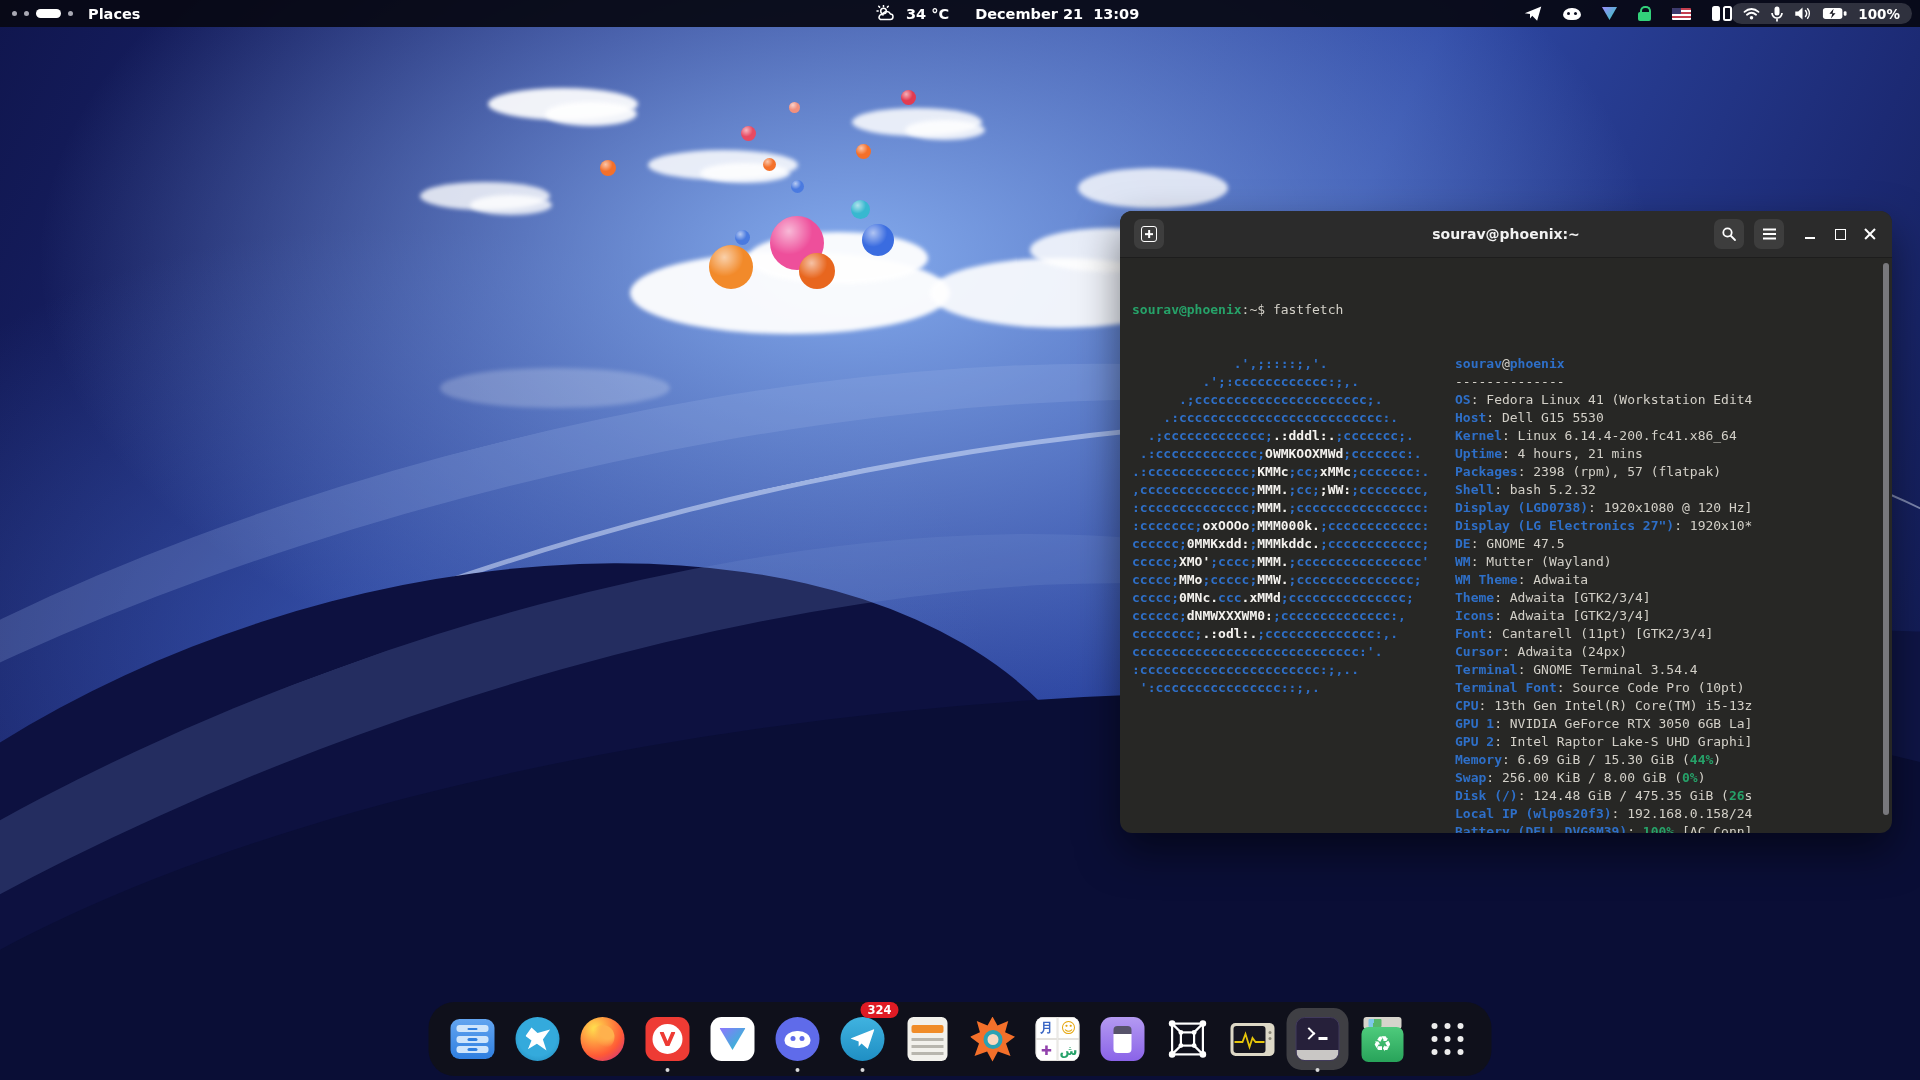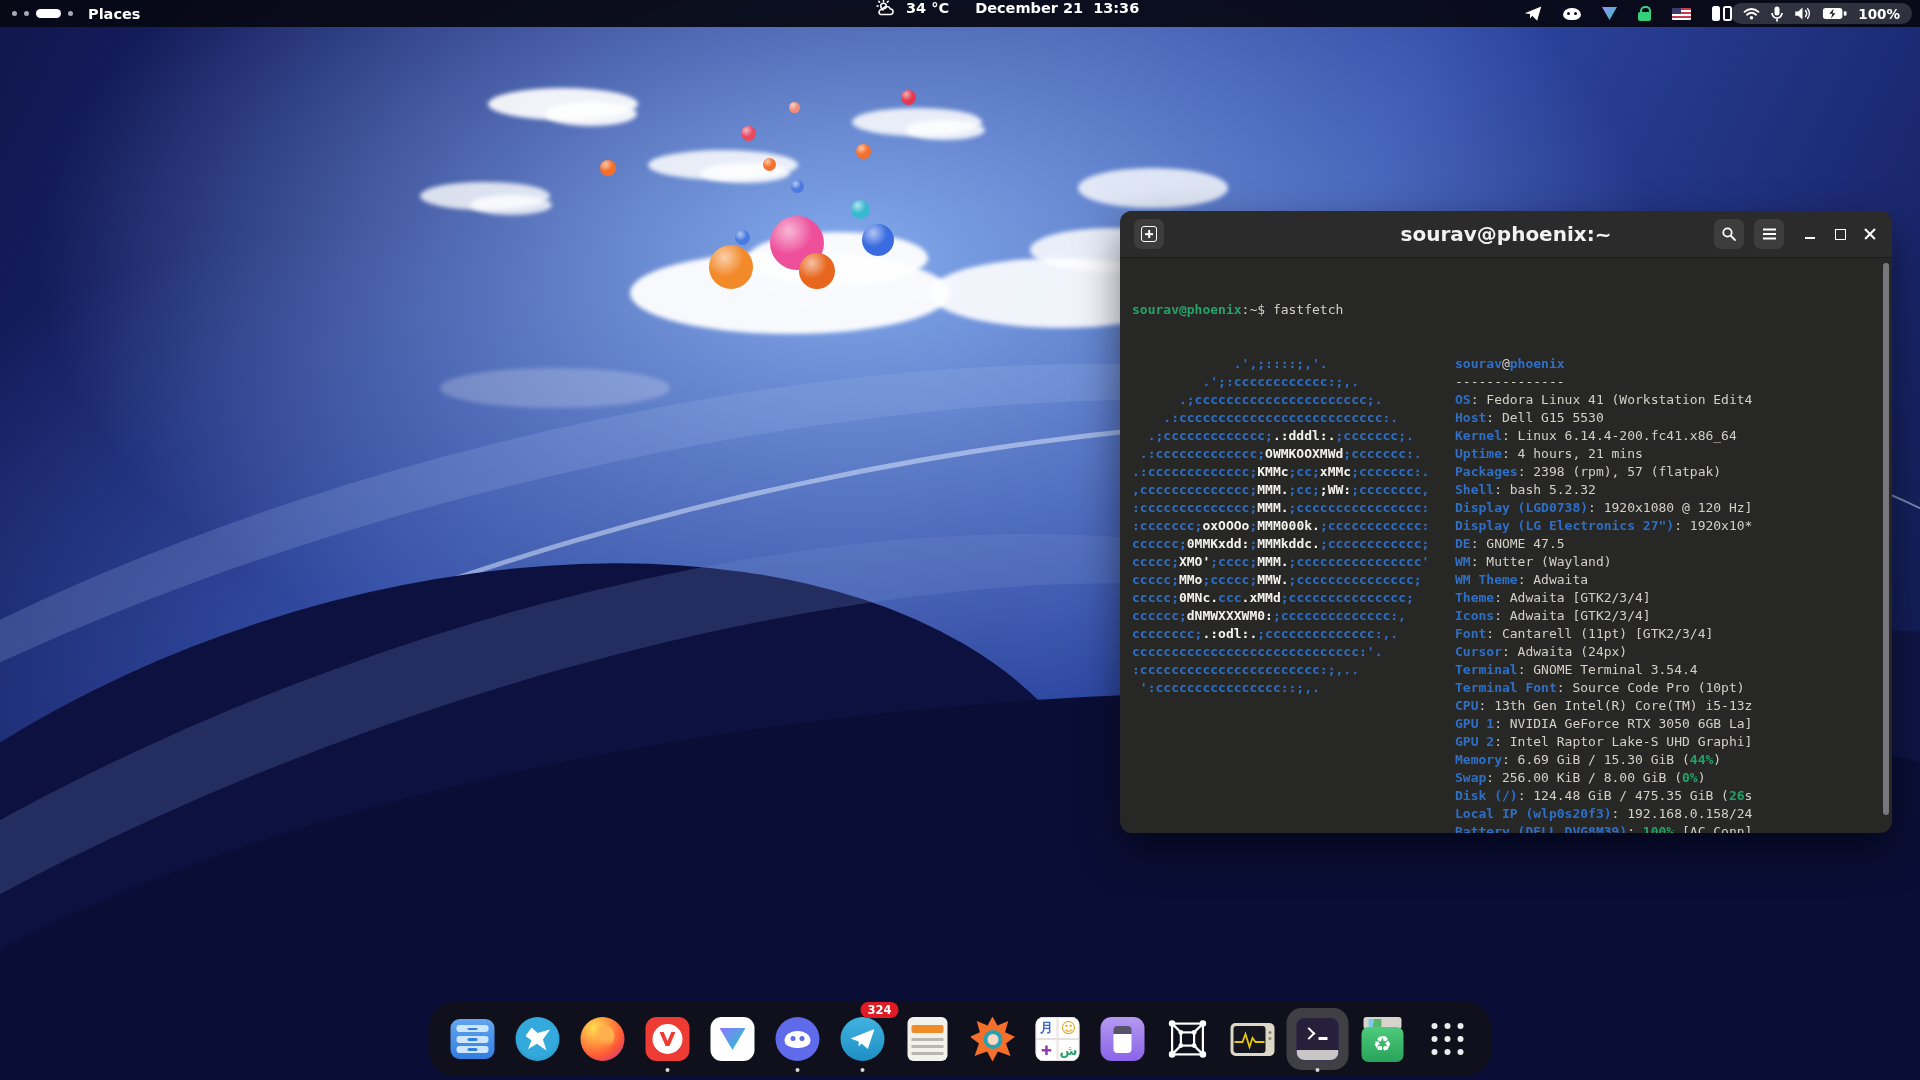--- a/index.html
+++ b/index.html
@@ -20,21 +20,21 @@
   .ribbon{position:absolute;border-radius:50%;}
 
   
   .topbar{position:absolute;left:0;top:0;width:1920px;height:27px;background:rgba(7,8,20,.94);
     color:#fff;z-index:50;}
   .workspaces{position:absolute;left:12px;top:0;height:27px;display:flex;align-items:center;gap:7px;}
   .ws-dot{width:5px;height:5px;border-radius:50%;background:#a9a9b4;display:block;}
   .ws-pill{width:25px;height:9px;border-radius:5px;background:#fff;display:block;}
   .places{position:absolute;left:88px;top:0;height:27px;display:flex;align-items:center;
     font-size:14.5px;font-weight:700;}
-  .clock{position:absolute;left:876px;top:0;height:27px;display:flex;align-items:flex-start;gap:10px;
+  .clock{position:absolute;left:876px;top:0;height:27px;display:flex;align-items:center;gap:10px;
     font-size:14.5px;font-weight:700;}
   .clock .gap{width:6px;}
   .tray{position:absolute;right:188px;top:0;height:27px;display:flex;align-items:center;gap:21px;}
   .tray-disc{width:18px;height:12px;background:#fff;border-radius:50% 50% 45% 45%/60% 60% 45% 45%;position:relative;}
   .tray-disc::after{content:"";position:absolute;left:4px;top:4px;width:3px;height:3px;border-radius:50%;
     background:#0a0c1e;box-shadow:7px 0 0 #0a0c1e;}
   .tray-proton{width:15px;height:13px;background:linear-gradient(135deg,#9b8cff,#2ec8b4);
     clip-path:polygon(0 0,100% 0,50% 100%);position:relative;}
   .tray-lock{position:relative;width:13px;height:15px;}
   .tray-lock::before{content:"";position:absolute;left:2px;top:0;width:7px;height:8px;border:2px solid #33d17a;
@@ -48,21 +48,21 @@
   .tray-tiling i:last-child{background:none;border:2px solid #fff;width:5px;height:11px;}
   .syspill{position:absolute;right:8px;top:3px;height:21px;border-radius:12px;background:rgba(255,255,255,.16);
     display:flex;align-items:center;gap:11px;padding:0 12px;}
   .syspill .pct{font-size:13.5px;font-weight:700;}
 
   
   .window{position:absolute;left:1120px;top:211px;width:772px;height:622px;border-radius:12px;
     background:#272725;box-shadow:0 18px 42px rgba(0,0,0,.5);z-index:30;overflow:hidden;}
   .headerbar{position:relative;height:46px;background:#2b2b2b;border-bottom:1px solid #1d1d1d;
     display:flex;align-items:center;}
-  .hb-title{position:absolute;left:0;right:0;text-align:center;color:#f2f2f2;font-size:20px;font-weight:700;}
+  .hb-title{position:absolute;left:0;right:0;text-align:center;color:#f2f2f2;font-size:14px;font-weight:700;}
   .hb-btn{position:absolute;top:8px;width:30px;height:30px;border-radius:7px;background:#3d3d3d;
     display:grid;place-items:center;}
   .plusbox{width:14px;height:14px;border:1.7px solid #fff;border-radius:3px;position:relative;display:block;}
   .plusbox::before,.plusbox::after{content:"";position:absolute;left:50%;top:50%;background:#fff;}
   .plusbox::before{width:8px;height:1.7px;transform:translate(-50%,-50%);}
   .plusbox::after{width:1.7px;height:8px;transform:translate(-50%,-50%);}
   .hb-plain{position:absolute;top:13px;width:20px;height:20px;display:grid;place-items:center;}
   .glyph-min{width:10px;height:2px;background:#fff;display:block;margin-top:8px;}
   .glyph-max{width:9px;height:9px;border:1.6px solid #fff;display:block;}
   .glyph-close{position:relative;width:12px;height:12px;display:block;}
@@ -231,21 +231,21 @@
           <line x1="7.5" y1="0.6" x2="7.5" y2="1.8"></line>
             <line x1="2.2" y1="6" x2="1" y2="6"></line>
           <line x1="3.6" y1="2.1" x2="2.7" y2="1.2"></line>
             <line x1="11.4" y1="2.1" x2="12.3" y2="1.2"></line>
           <path d="M4.5 14.5 h9.5 a2.8 2.8 0 0 0 .4 -5.6 a4 4 0 0 0 -7.6 1 a2.4 2.4 0 0 0 -2.3 4.6z"></path>
         </g>
       </svg>
       <span>34 °C</span>
       <span class="gap"></span>
       <span>December 21</span>
-      <span>13:36</span>
+      <span>13:09</span>
     </div>
     <div class="tray">
       <svg width="18" height="15" viewBox="0 0 24 20">
         <path d="M1 9.5 L23 0.5 L17.5 19.5 L11 13 L8 16.5 L8 10.5 Z" fill="#fff"></path>
       </svg>
       <span class="tray-disc"></span>
       <span class="tray-proton"></span>
       <span class="tray-lock"></span>
       <span class="tray-flag"></span>
       <span class="tray-tiling">

